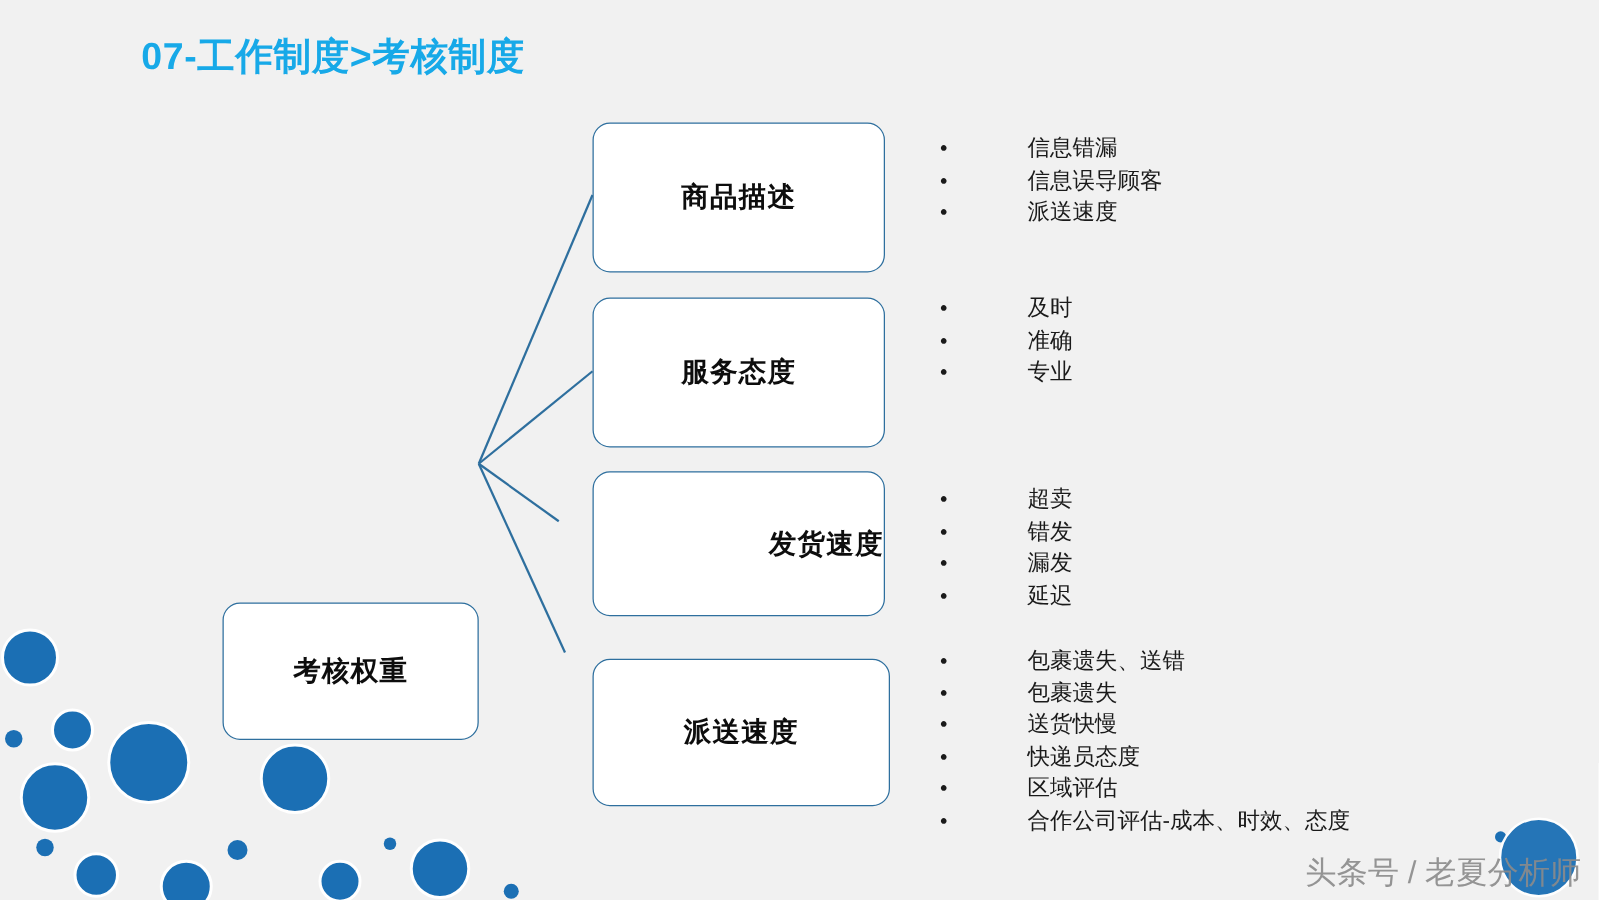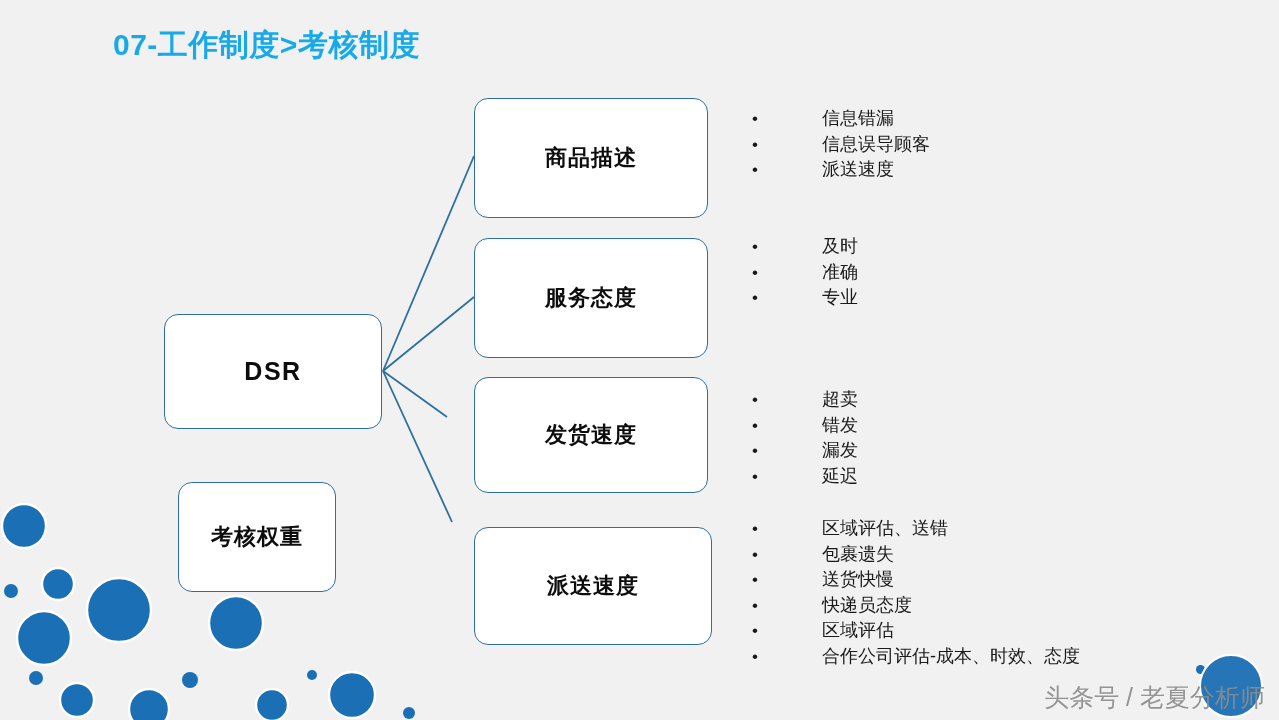--- a/index.html
+++ b/index.html
@@ -54,24 +54,24 @@
     font-weight: bold;
     color: #0d0d0d;
     letter-spacing: 1px;
   }
   .node-label.latin {
     font-size: 25px;
     letter-spacing: 1.5px;
   }
 
   #box-dsr      { left: 164px; top: 314px; width: 218px; height: 115px; }
-  #box-weight   { left: 178px; top: 482px; width: 158px; height: 110px; }
+  #box-weight   { left: 178px; top: 482px; width: 205px; height: 110px; }
   #box-desc     { left: 474px; top: 98px;  width: 234px; height: 120px; text-align: right; }
   #box-service  { left: 474px; top: 238px; width: 234px; height: 120px; }
-  #box-ship     { left: 474px; top: 377px; width: 234px; height: 116px; }
+  #box-ship     { left: 474px; top: 377px; width: 234px; height: 116px; justify-content: flex-end; }
   #box-deliver  { left: 474px; top: 527px; width: 238px; height: 118px; }
 
   
   .bullet-group {
     position: absolute;
     left: 752px;
   }
   .bullet-item {
     display: flex;
     align-items: flex-start;
@@ -148,23 +148,20 @@
 
   <div id="slide-title">07-工作制度&gt;考核制度</div>
 
   <svg id="connectors" viewBox="0 0 1279 720" xmlns="http://www.w3.org/2000/svg">
     <line x1="383" y1="371" x2="474" y2="156" stroke="#2e6f9e" stroke-width="1.8"></line>
     <line x1="383" y1="371" x2="474" y2="297" stroke="#2e6f9e" stroke-width="1.8"></line>
     <line x1="383" y1="371" x2="447" y2="417" stroke="#2e6f9e" stroke-width="1.8"></line>
     <line x1="383" y1="371" x2="452" y2="522" stroke="#2e6f9e" stroke-width="1.8"></line>
   </svg>
 
-  <div class="node-box" id="box-dsr">
-    <span class="node-label latin">DSR</span>
-  </div>
 
   <div class="node-box" id="box-weight">
     <span class="node-label">考核权重</span>
   </div>
 
   <div class="node-box" id="box-desc">
     <span class="node-label">商品描述</span>
   </div>
   <div class="node-box" id="box-service">
     <span class="node-label">服务态度</span>
@@ -218,21 +215,21 @@
         <span class="bullet-text">漏发</span>
       </div>
       <div class="bullet-item">
         <span class="bullet-dot">•</span>
         <span class="bullet-text">延迟</span>
       </div>
     </div>
   <div class="bullet-group" id="bullets-deliver">
       <div class="bullet-item">
         <span class="bullet-dot">•</span>
-        <span class="bullet-text">区域评估、送错</span>
+        <span class="bullet-text">包裹遗失、送错</span>
       </div>
       <div class="bullet-item">
         <span class="bullet-dot">•</span>
         <span class="bullet-text">包裹遗失</span>
       </div>
       <div class="bullet-item">
         <span class="bullet-dot">•</span>
         <span class="bullet-text">送货快慢</span>
       </div>
       <div class="bullet-item">

